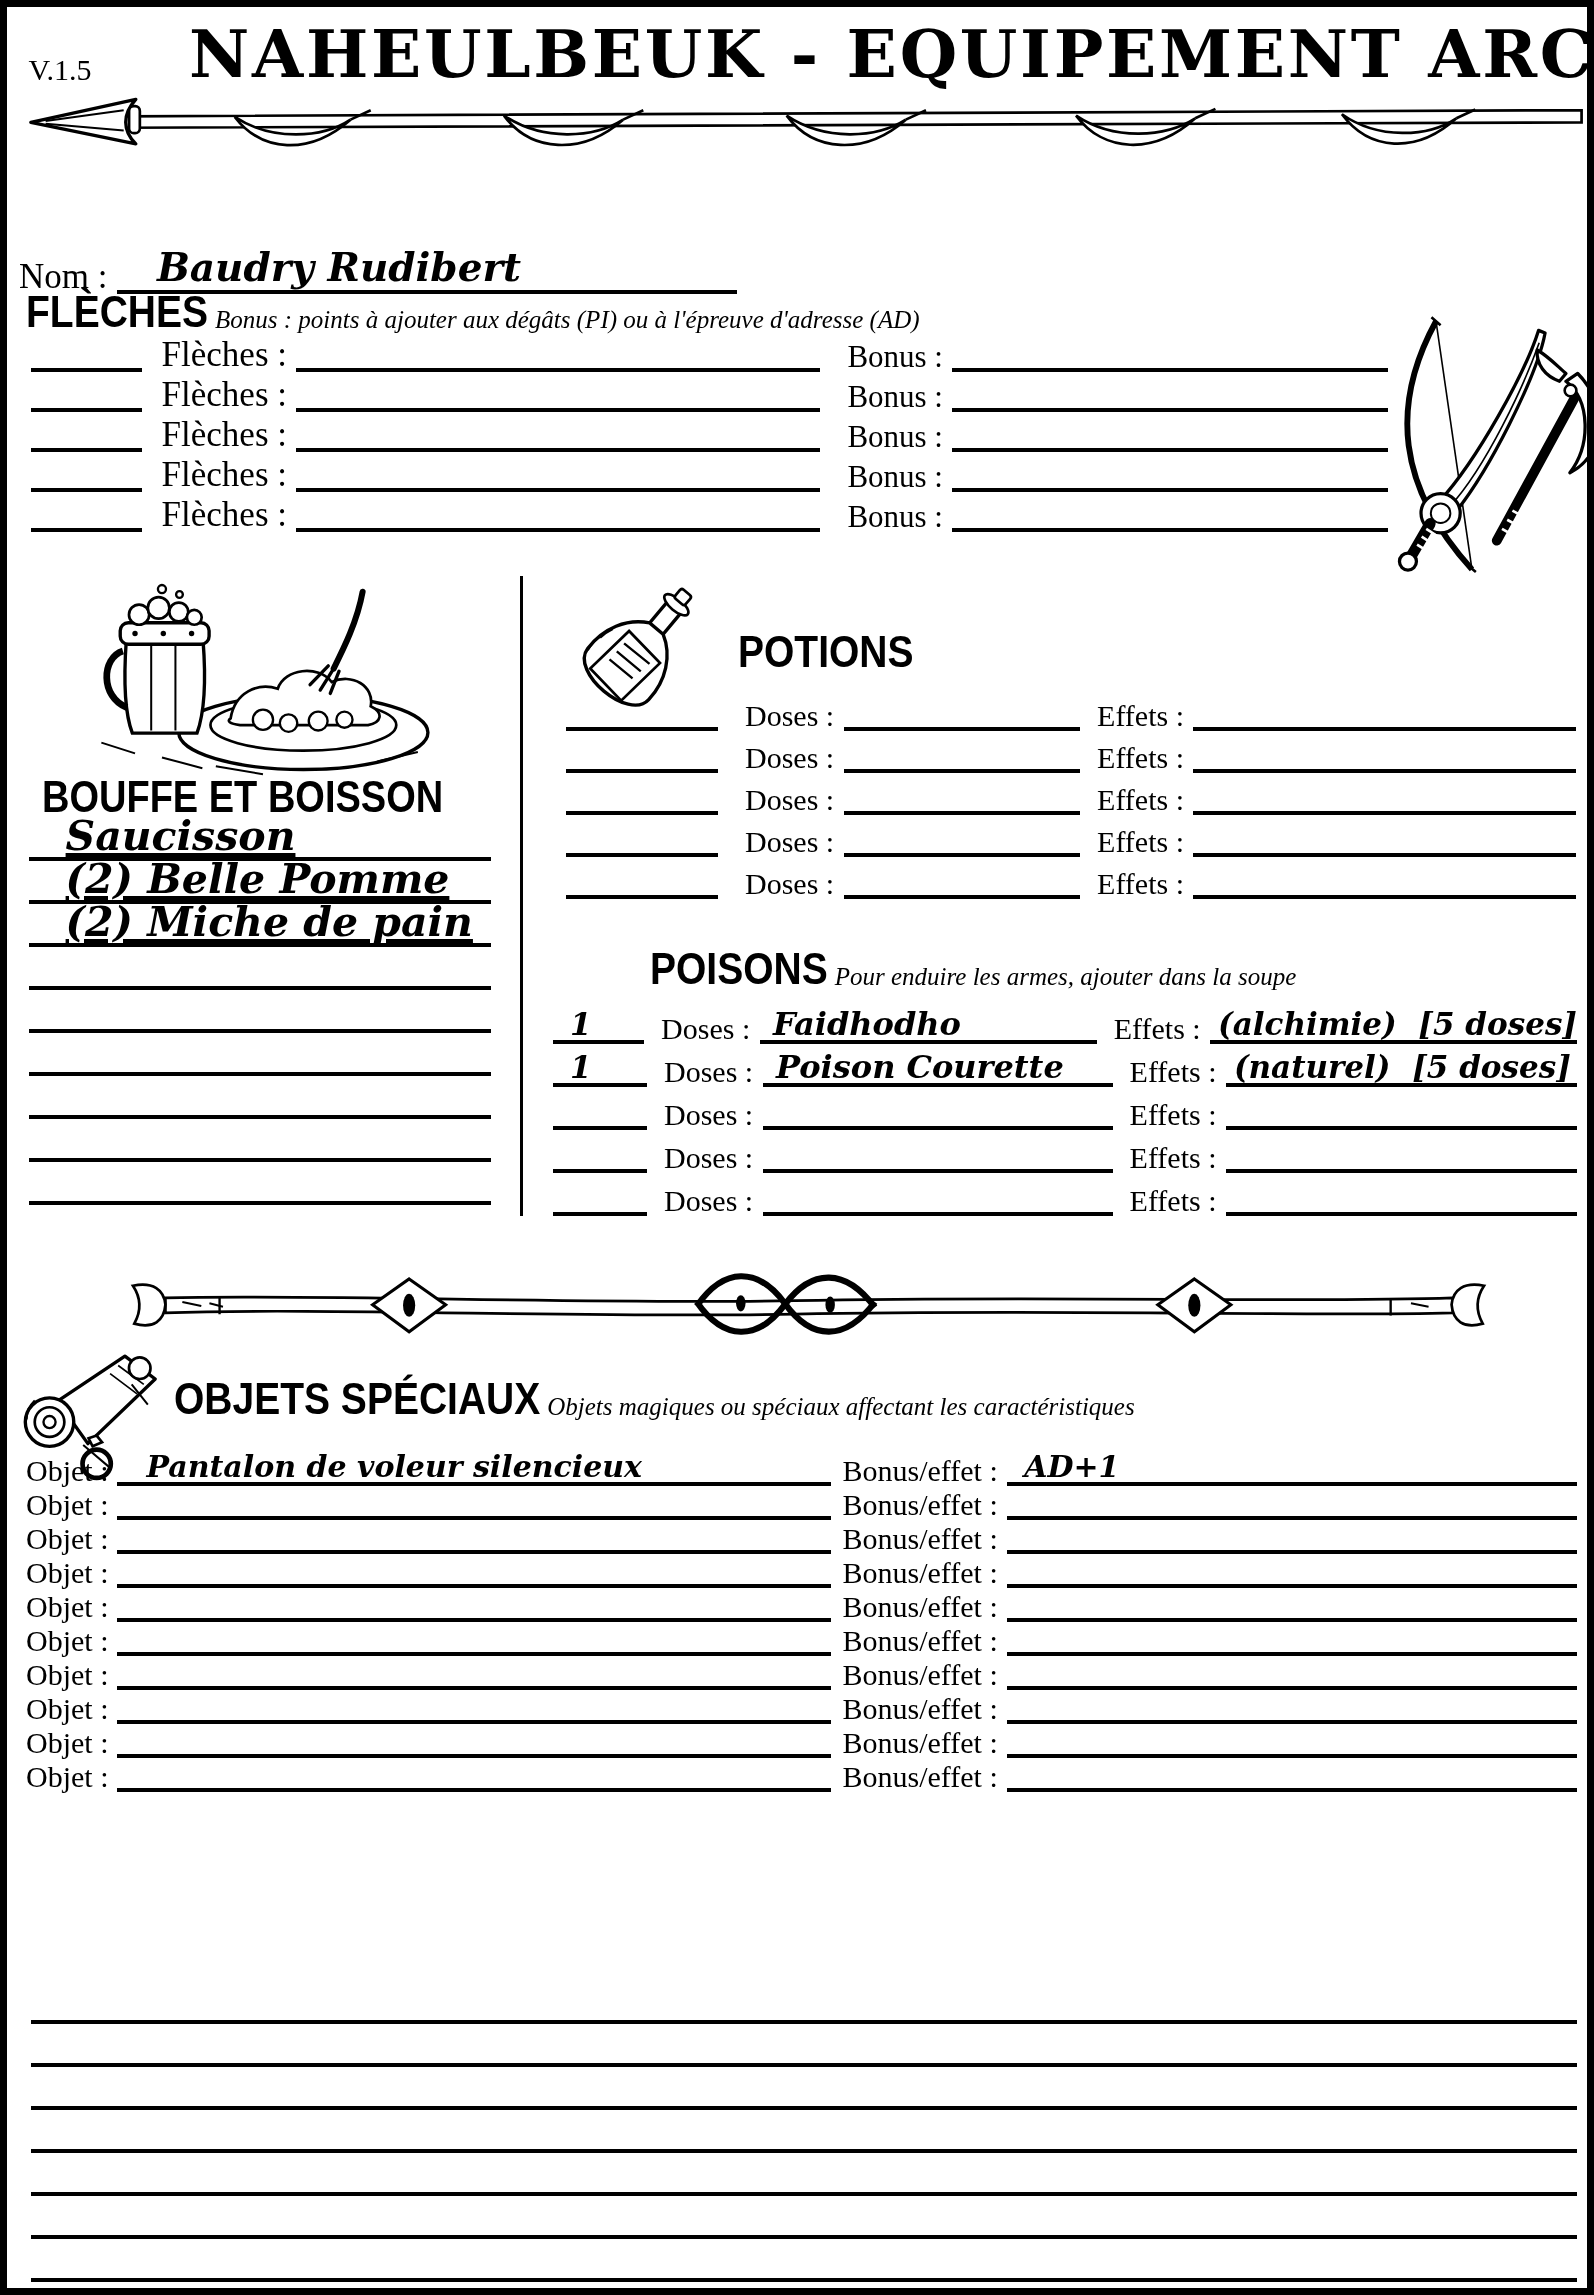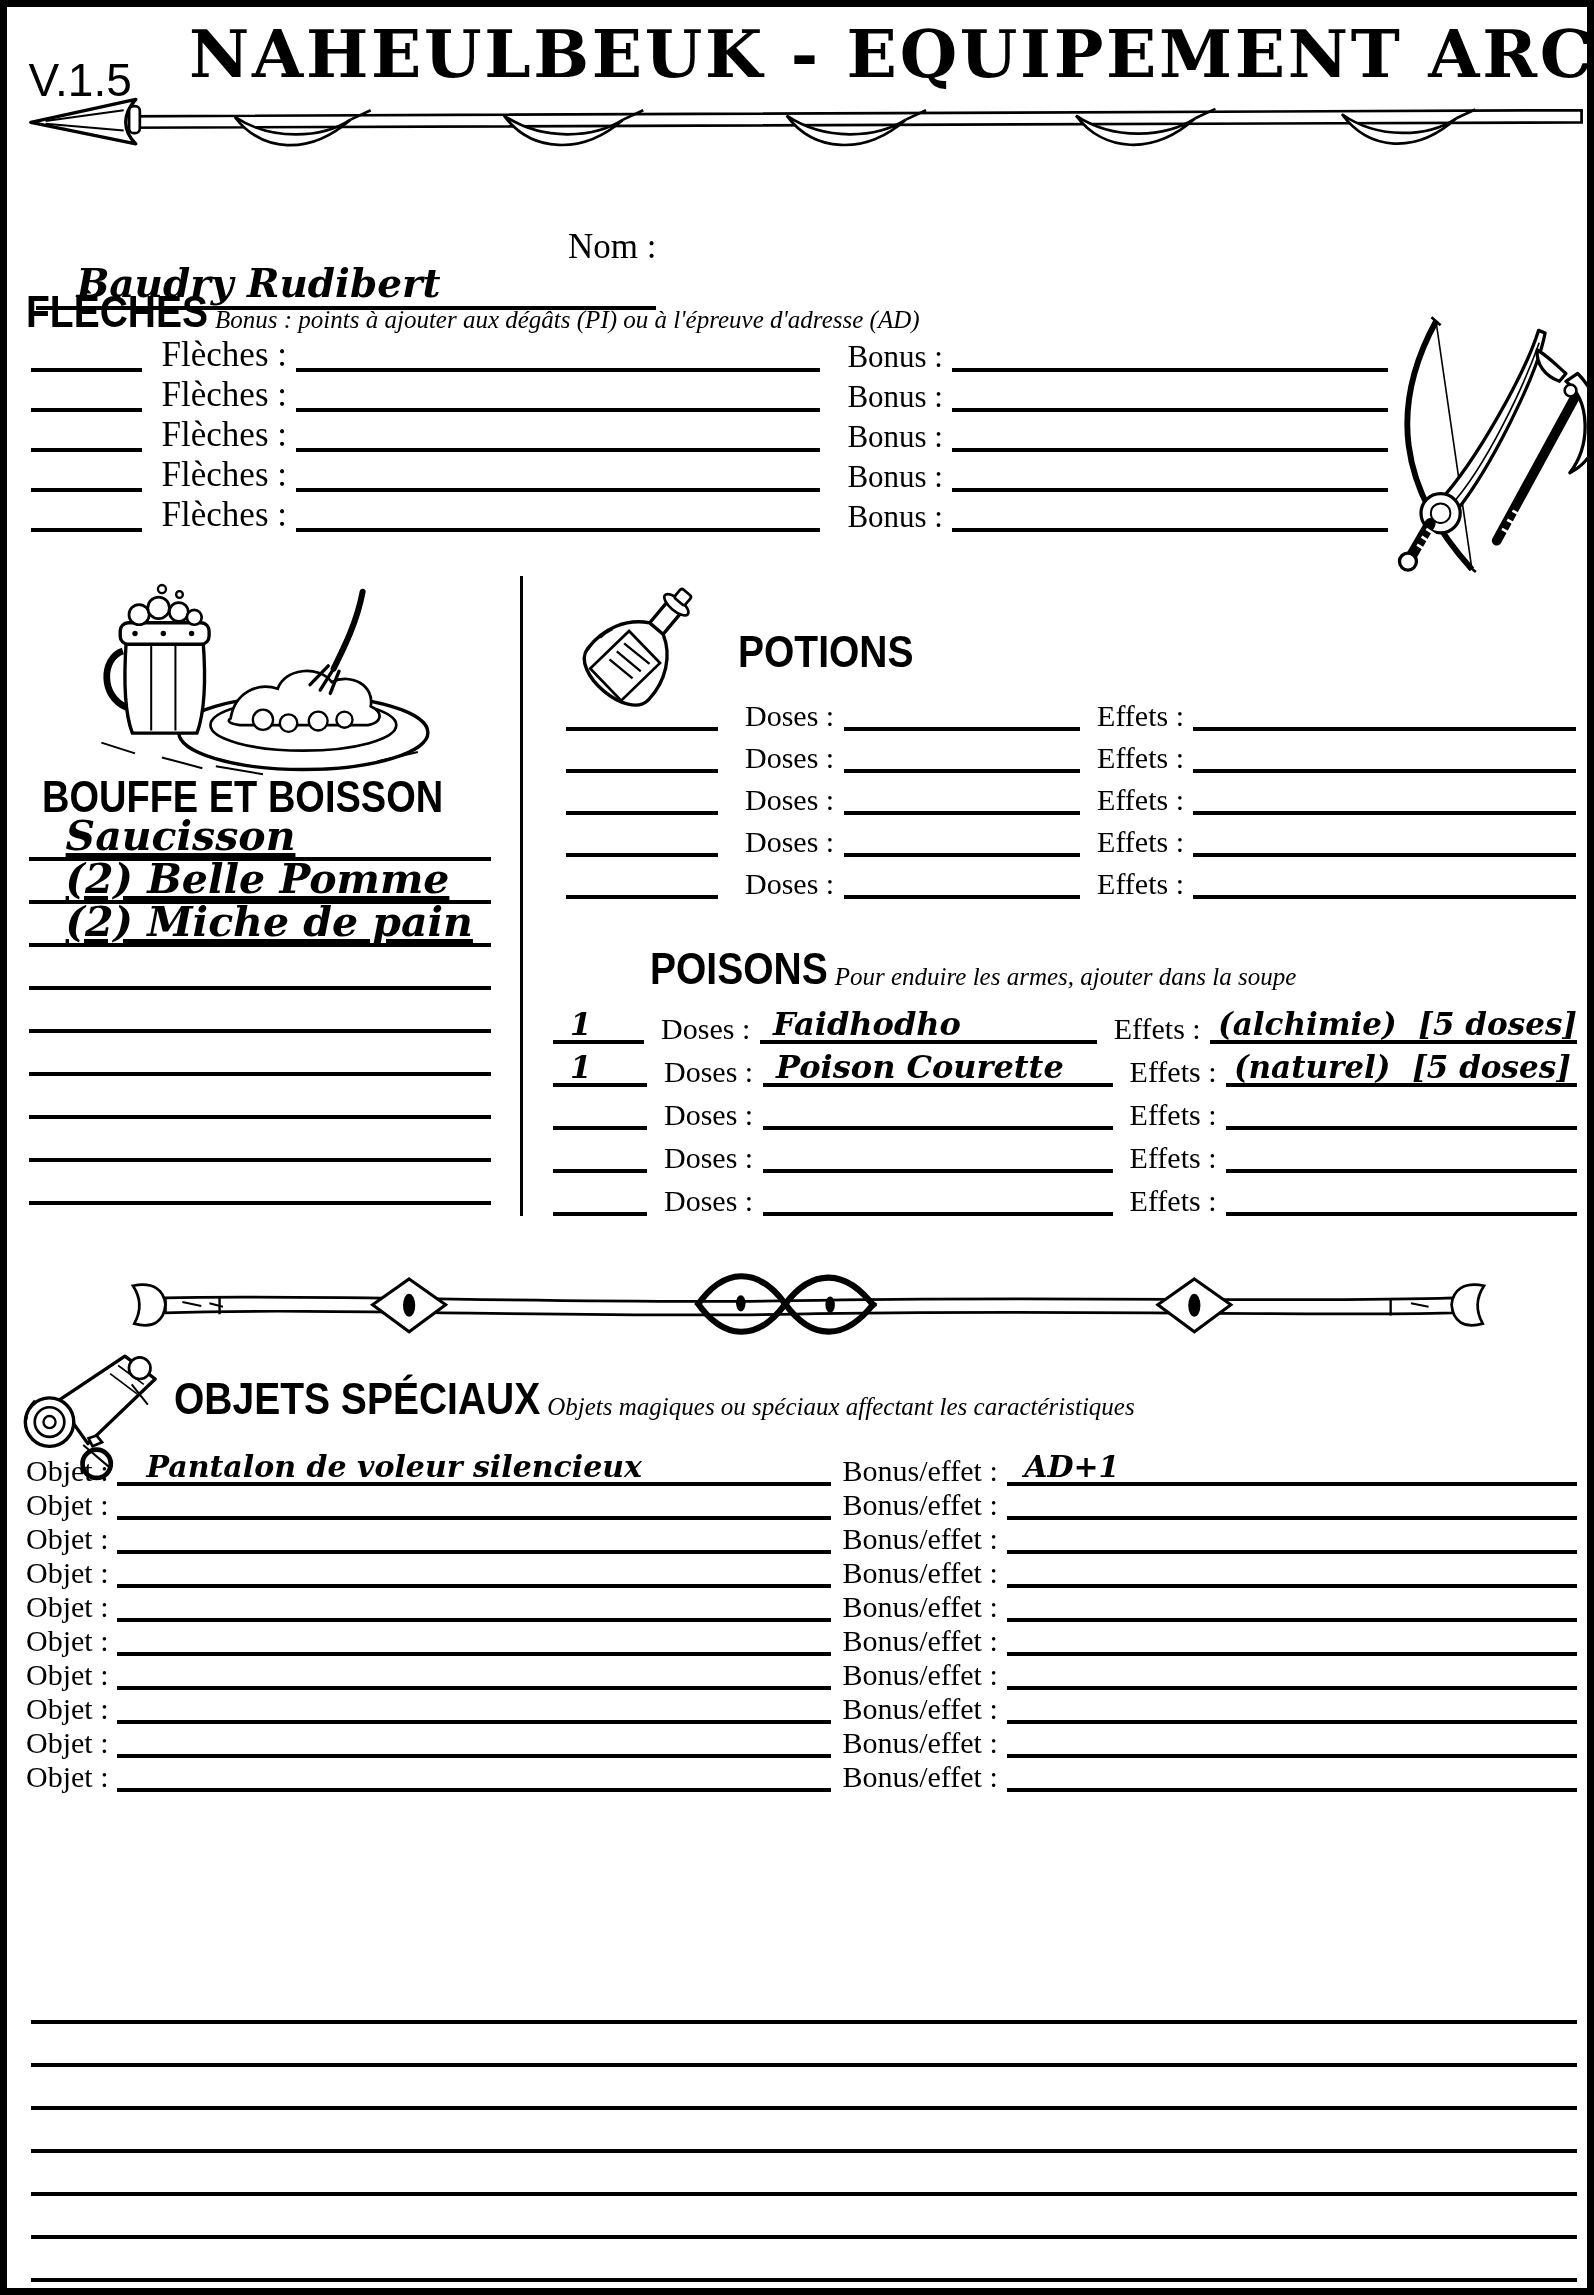--- a/index.html
+++ b/index.html
@@ -2,21 +2,21 @@
 <html style="font-size:10.8px"><head>
 <meta charset="utf-8">
 <style>
   html,body{margin:0;padding:0;background:#9a9a9a;}
   .page{position:relative;width:1594px;height:2295px;background:#fff;color:#000;
         border:7.4px solid #000;box-sizing:border-box;overflow:hidden;
         font-family:"Liberation Serif",serif;}
   .abs{position:absolute;}
   .title{font-family:"DejaVu Serif",serif;font-weight:700;font-size:66px;letter-spacing:2.7px;
          text-align:center;white-space:nowrap;}
-  .version{font-size:46px;font-family:Liberation Sans, sans-serif;}
+  .version{font-size:30px;font-family:Liberation Serif, serif;}
   .head{font-family:"Liberation Sans",sans-serif;font-weight:900;letter-spacing:0px;
         display:inline-block;transform:scaleY(1.15);transform-origin:0 100%;white-space:nowrap;}
   .headrow{display:flex;align-items:baseline;gap:7px;white-space:nowrap;}
   .sub{font-family:"Liberation Serif",serif;font-style:italic;font-size:25px;white-space:nowrap;}
   .lbl{font-family:"Liberation Serif",serif;line-height:1;white-space:nowrap;}
   .hand{font-family:"DejaVu Serif",serif;font-style:italic;font-weight:700;line-height:1;white-space:nowrap;}
   .row{display:flex;align-items:flex-end;}
   .bl{border-bottom:4px solid #000;box-sizing:border-box;height:6.7px;}
   .bl.filled{height:auto;}
   .vdiv{width:2.7px;background:#000;}
@@ -69,21 +69,21 @@
     <path d="M34,52 L150,36 M34,56 L150,66" stroke="#000" stroke-width="3" fill="none"></path>
     <rect x="158" y="30" width="16" height="40" rx="7" fill="#fff" stroke="#000" stroke-width="4"></rect>
     <path d="M315,46 C355,98 425,104 487,50 C445,78 370,82 315,46 Z" fill="#fff" stroke="#000" stroke-width="4"></path>
     <path d="M715,44 C755,98 830,104 892,50 C848,78 772,82 715,44 Z" fill="#fff" stroke="#000" stroke-width="4"></path>
     <path d="M1135,44 C1175,98 1250,104 1312,50 C1268,78 1192,82 1135,44 Z" fill="#fff" stroke="#000" stroke-width="4"></path>
     <path d="M1565,44 C1605,98 1680,104 1742,48 C1698,76 1622,82 1565,44 Z" fill="#fff" stroke="#000" stroke-width="4"></path>
     <path d="M1960,42 C2000,96 2070,102 2130,48 C2088,76 2014,80 1960,42 Z" fill="#fff" stroke="#000" stroke-width="4"></path>
     <path d="M487,50 l30,-14 M892,50 l30,-14 M1312,50 l30,-14 M1742,48 l30,-14 M2130,48 l28,-13" stroke="#000" stroke-width="4" fill="none"></path>
   </svg>
 
-  <div class="abs row" style="left:20px;top:222px;height:65px;flex-direction:column;">
+  <div class="abs row" style="left:12px;top:222px;height:65px;">
     <span class="lbl" style="font-size:35px;">Nom :</span>
     <span class="bl filled hand" style="width:620px;margin-left:9.4px;padding-left:40px;padding-bottom:2.7px;font-size:39px;border-bottom-width:4.7px;">Baudry Rudibert</span>
   </div>
 
   <div class="abs headrow" style="left:19px;top:286px;">
     <span class="head" style="font-size:39px;">FLÈCHES</span>
     <span class="sub">Bonus : points à ajouter aux dégâts (PI) ou à l'épreuve d'adresse (AD)</span>
   </div>
 
   <div class="abs" style="left:23.6px;top:325px;">

